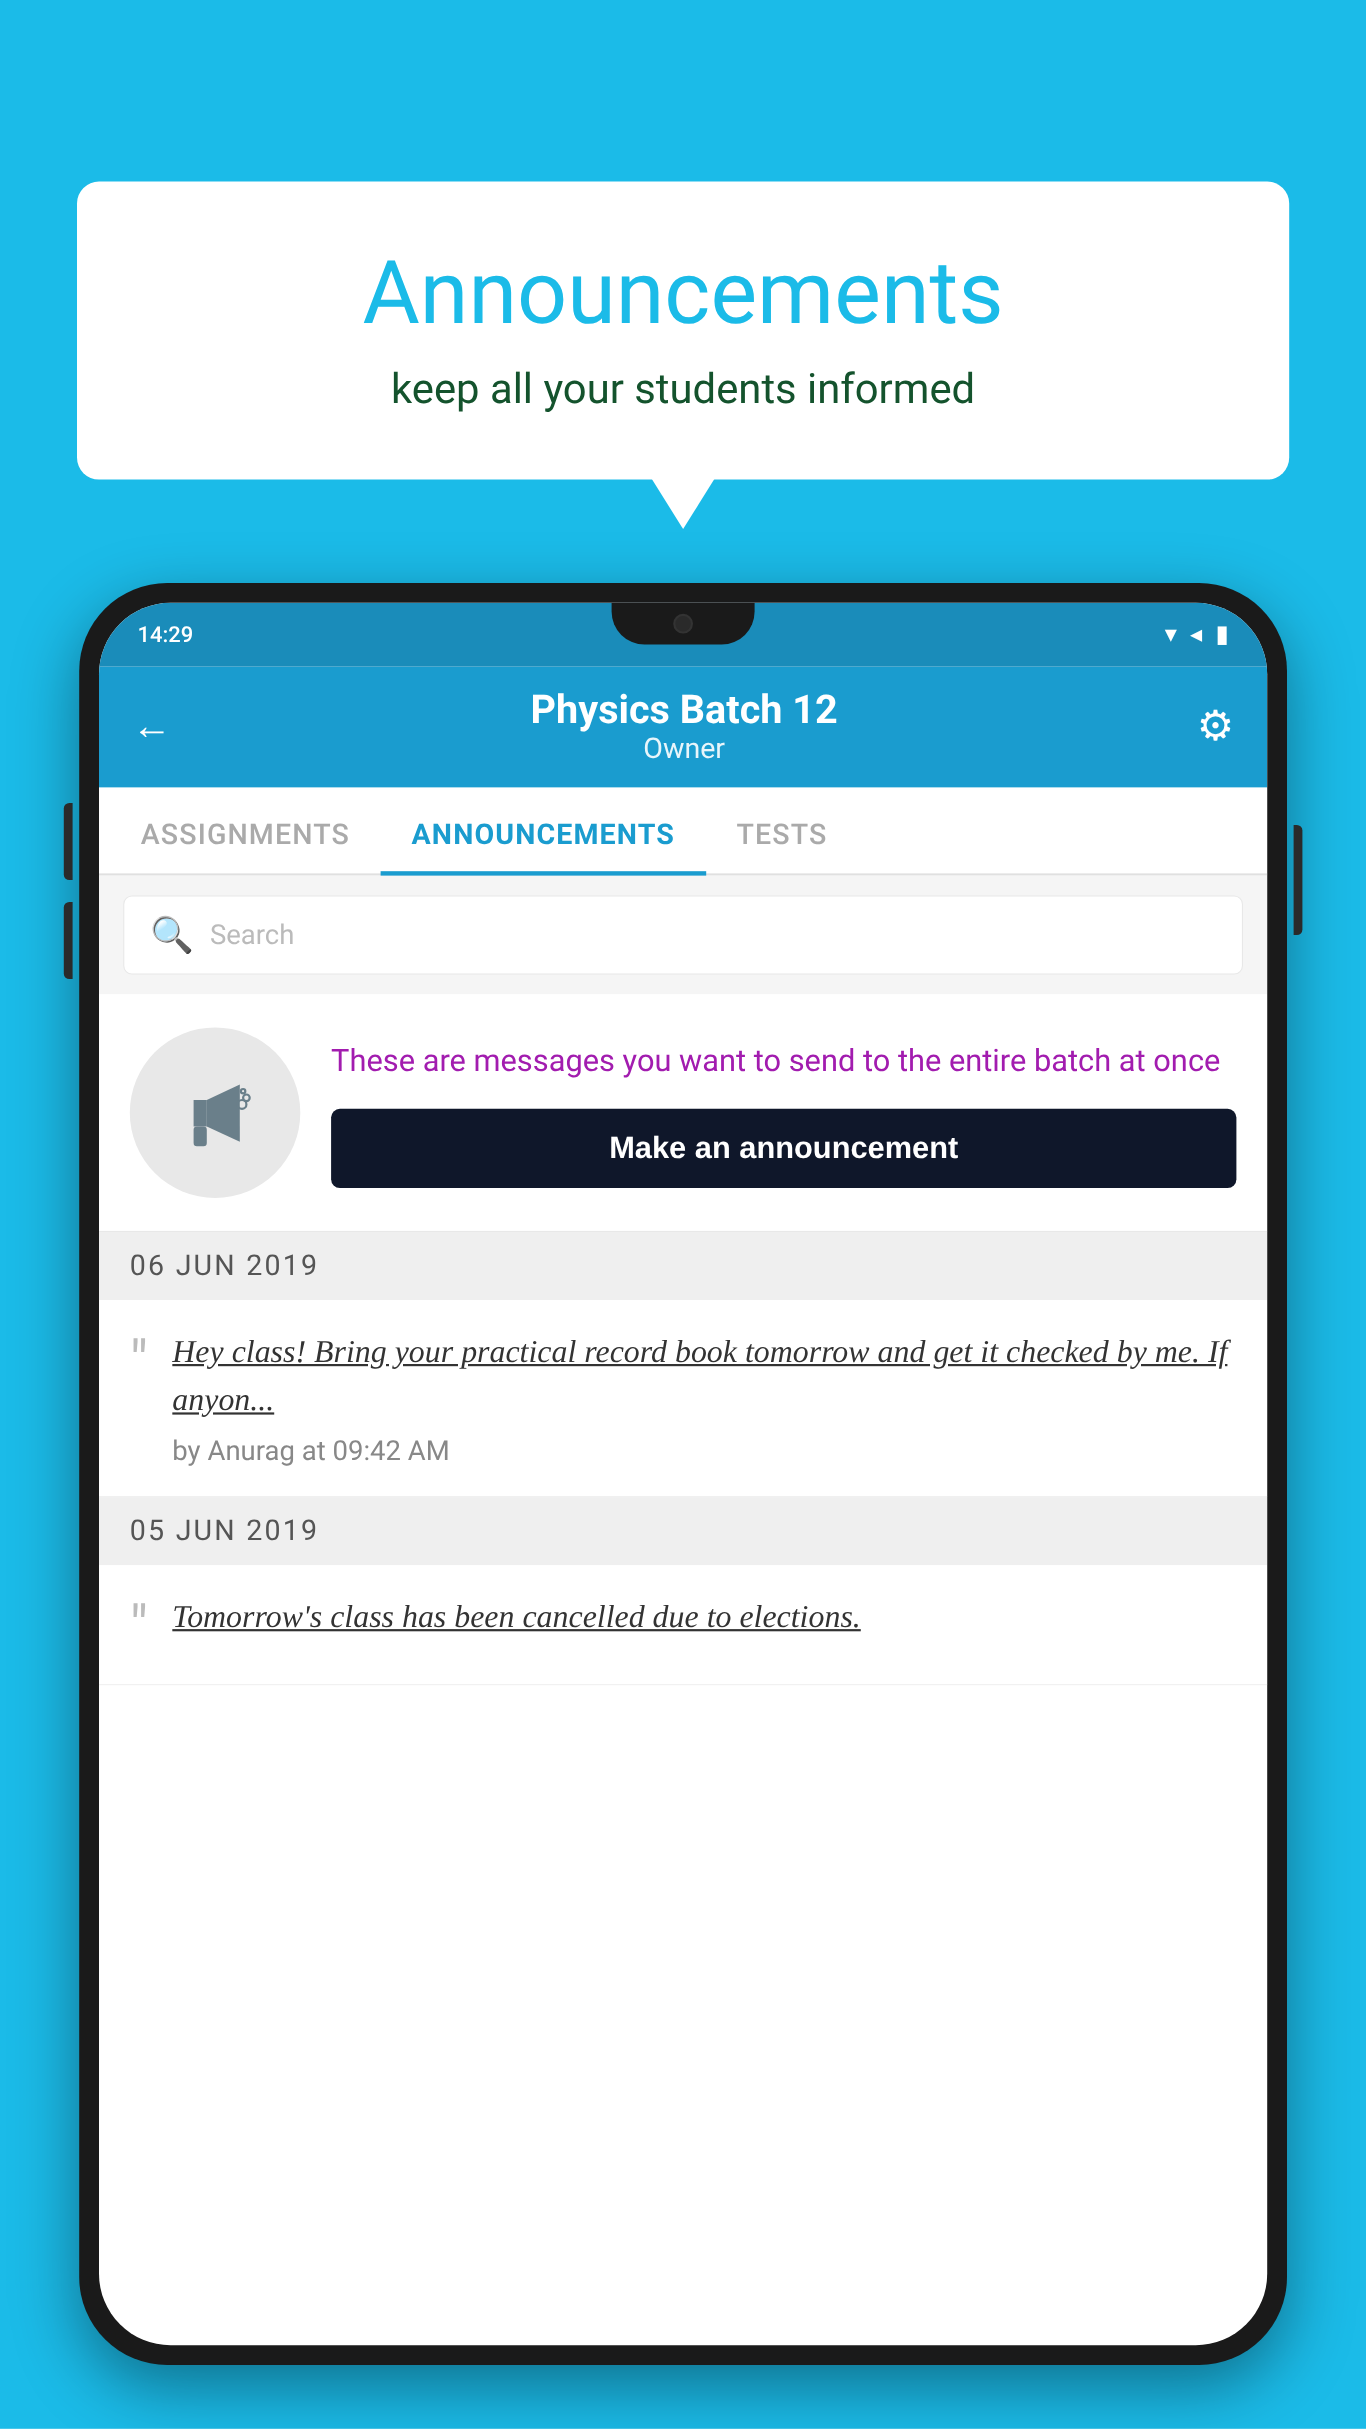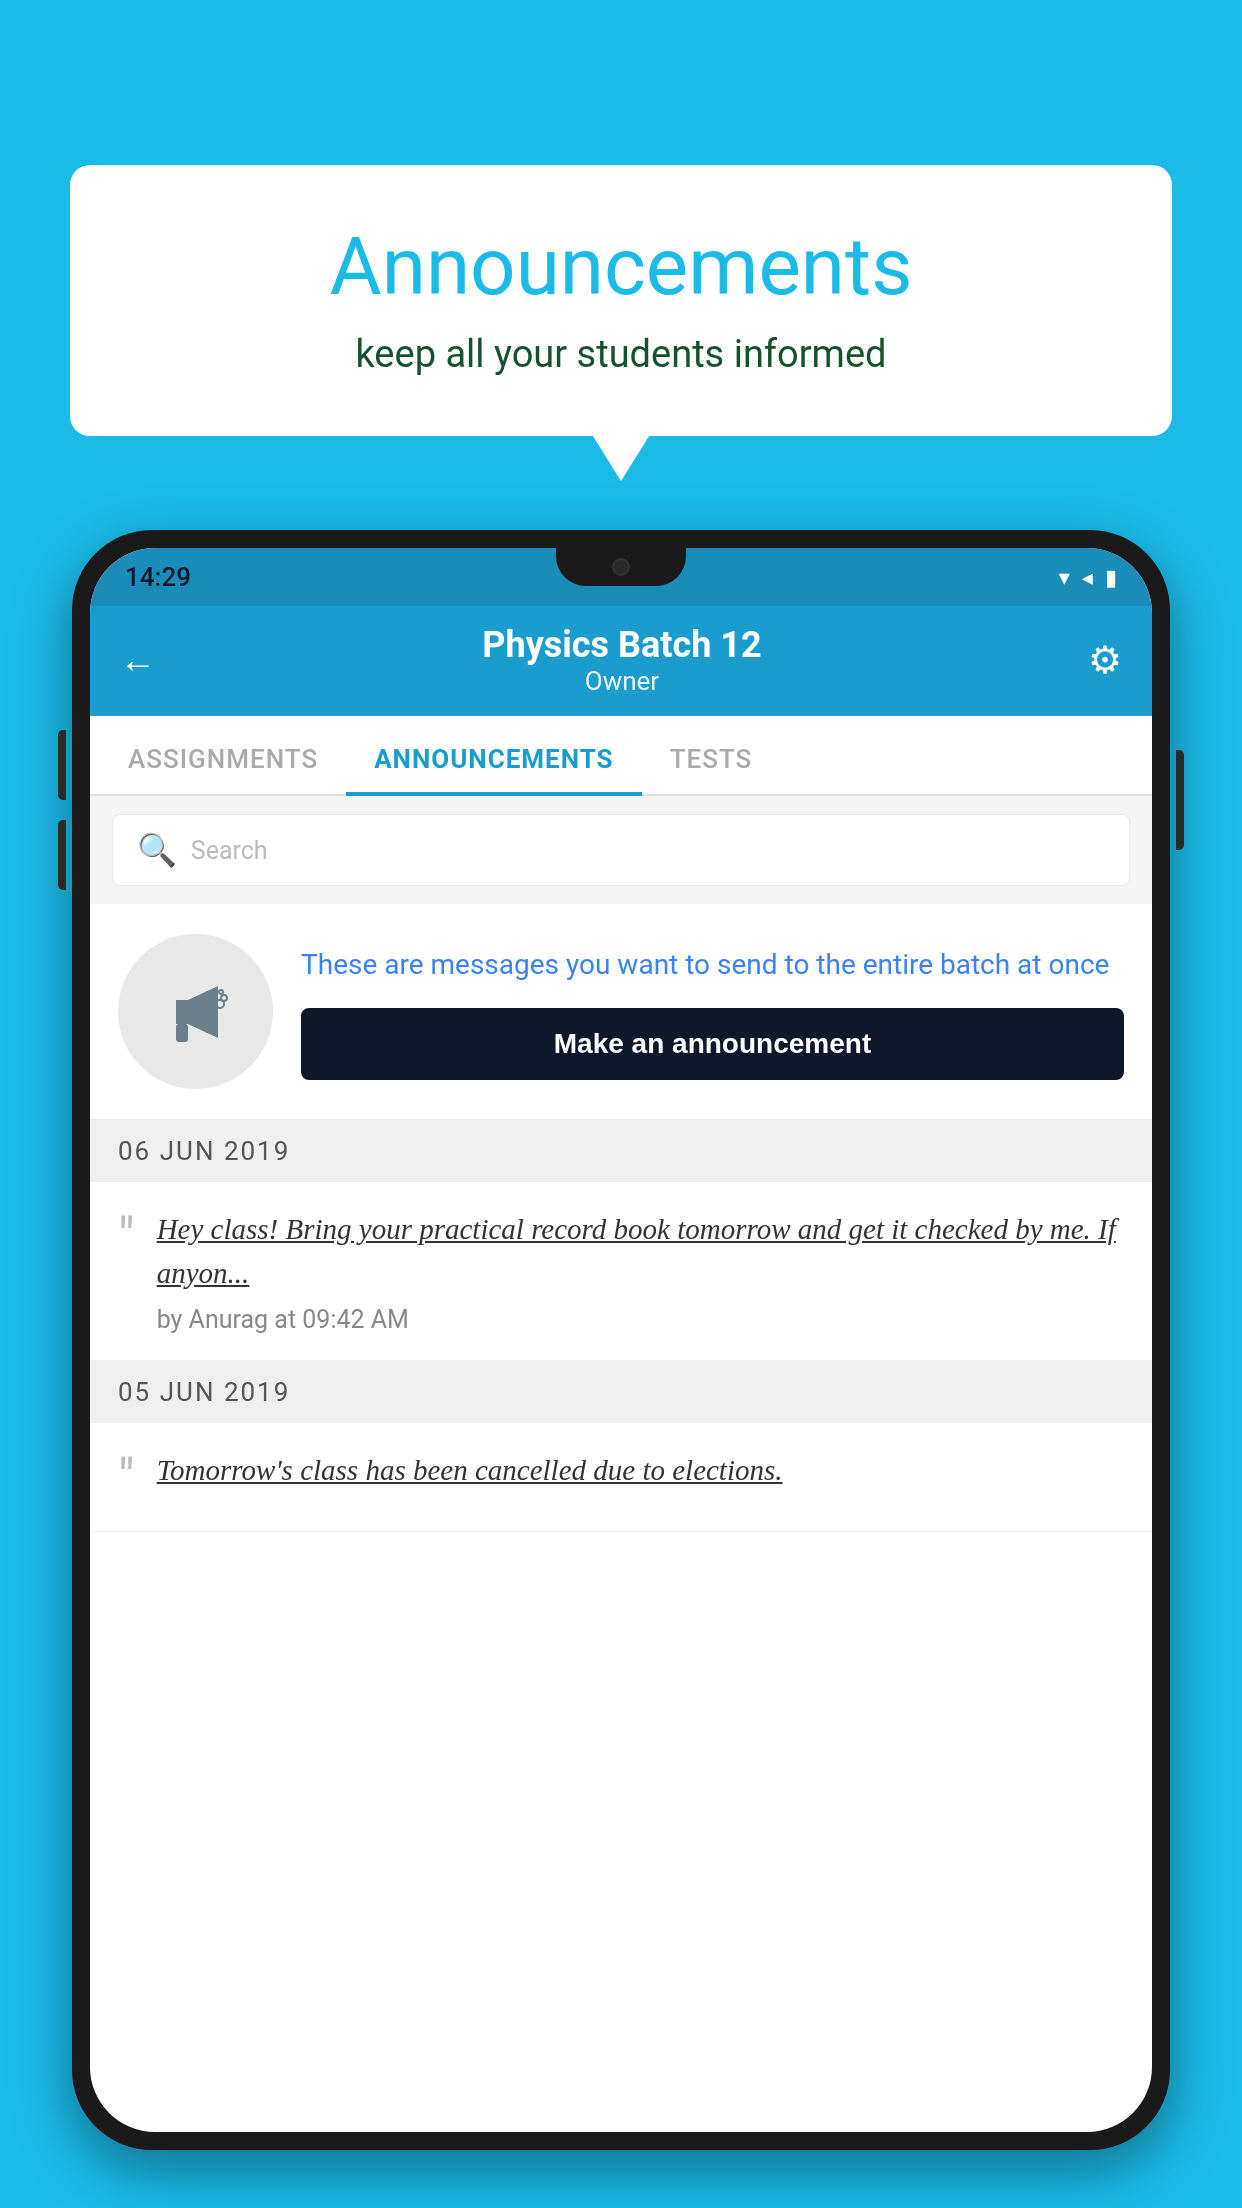--- a/index.html
+++ b/index.html
@@ -87,22 +87,22 @@
       background: #1a8cba;
       height: 58px;
       display: flex;
       align-items: center;
       justify-content: space-between;
       padding: 0 35px;
       position: relative;
     }
 
     .status-time {
-      color: #0f172a;
-      font-size: 26px;
+      color: #ffffff;
+      font-size: 20px;
       font-weight: 500;
       text-align: center;
     }
 
     .status-icons {
       display: flex;
       align-items: center;
       gap: 12px;
     }
 
@@ -257,21 +257,21 @@
       width: 80px;
       height: 80px;
     }
 
     .promo-content {
       flex: 1;
     }
 
     .promo-desc {
       font-size: 28px;
-      color: #3b82f6;
+      color: #a21caf;
       line-height: 1.5;
       margin-bottom: 22px;
     }
 
     .promo-btn {
       background: #0f172a;
       color: #fff;
       border: none;
       border-radius: 8px;
       padding: 20px 30px;

